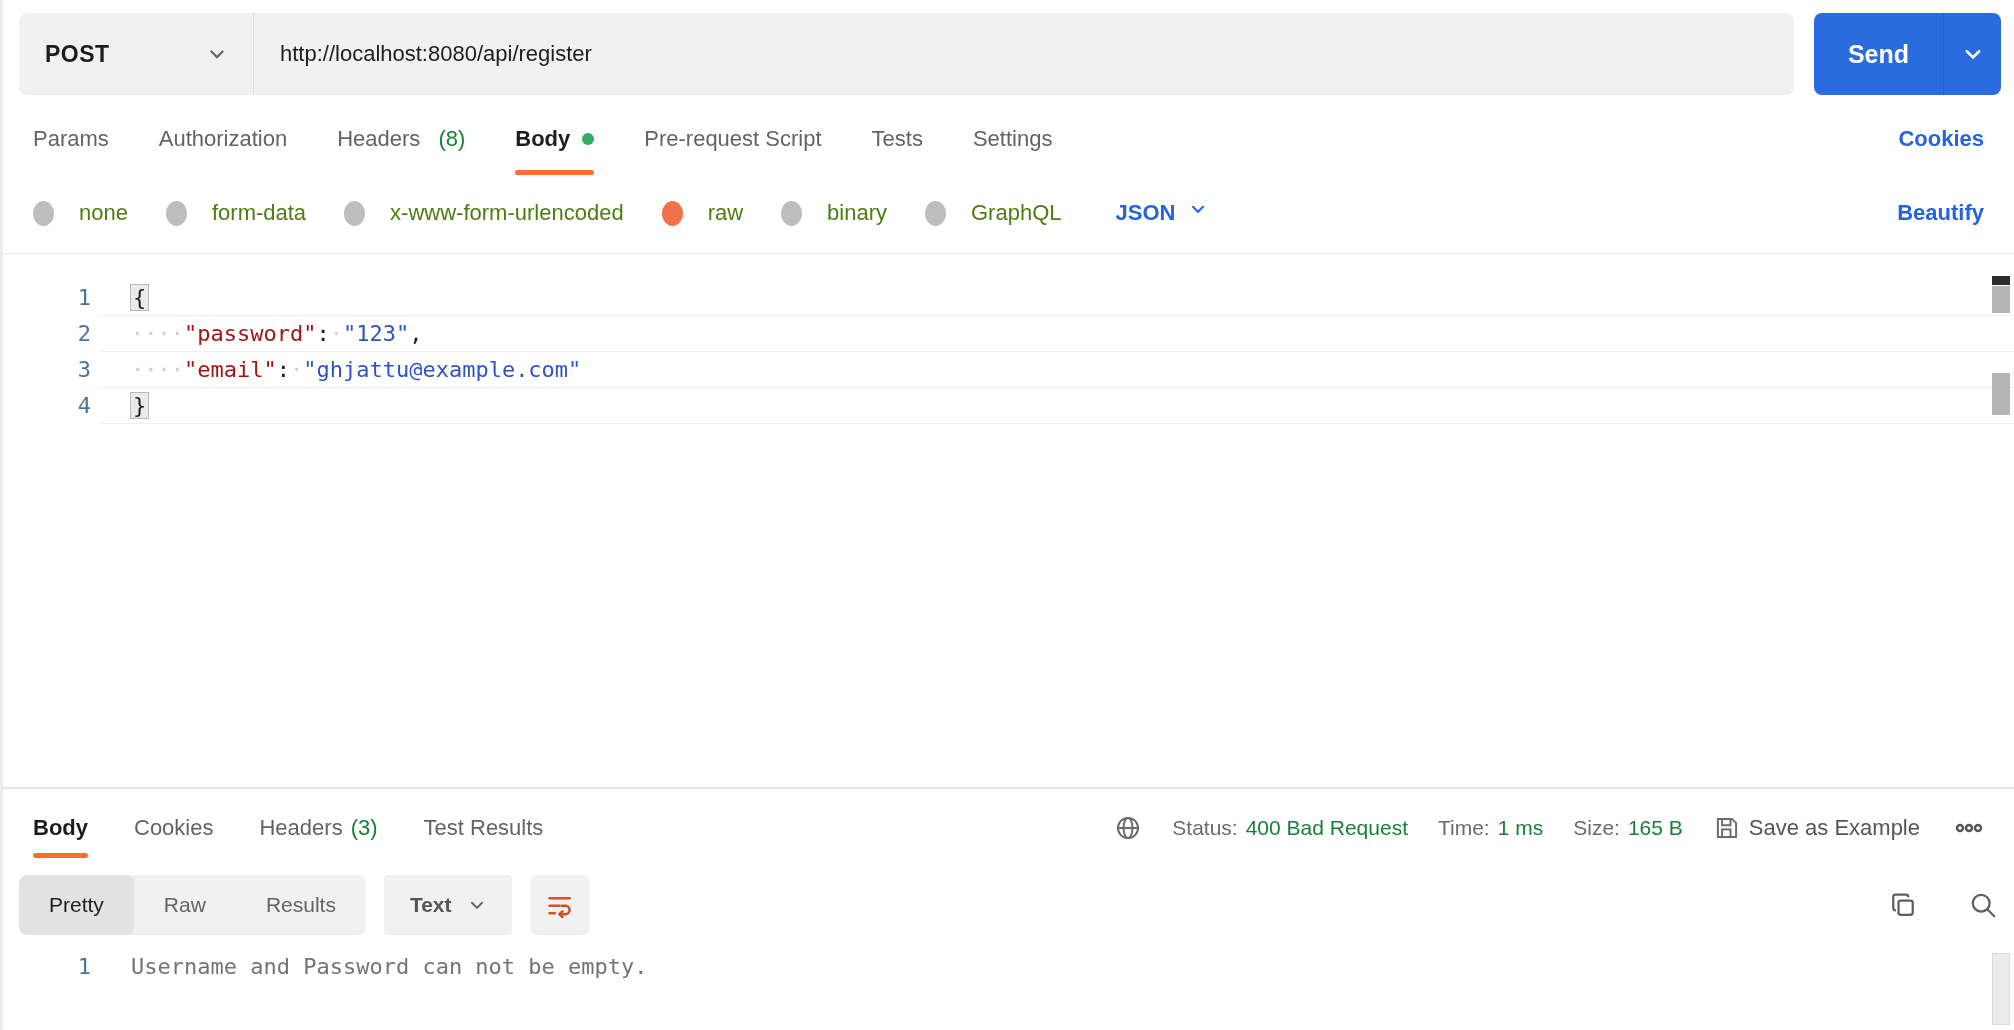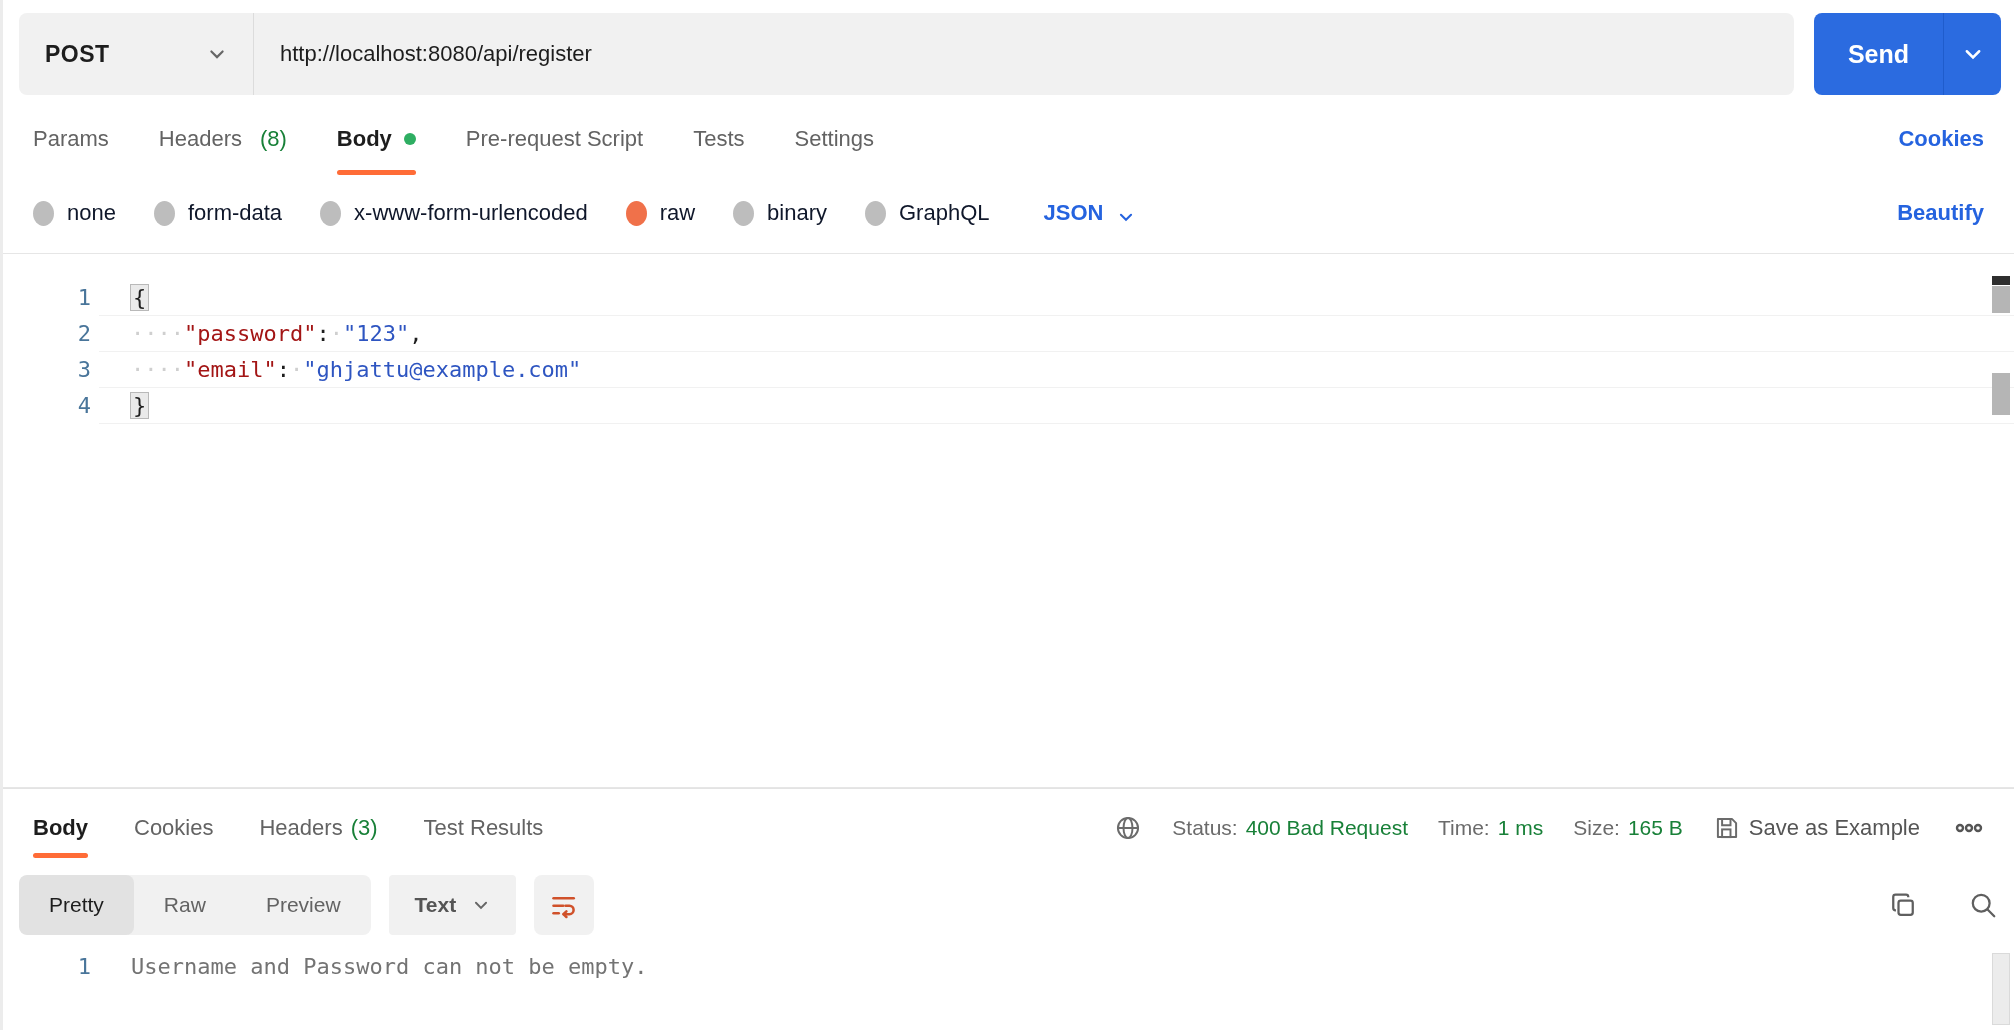--- a/index.html
+++ b/index.html
@@ -22,24 +22,24 @@
   .tabs-row { position:absolute; top:100px; left:0; right:0; height:78px; display:flex; align-items:center; gap:50px; padding:0 30px; }
   .req-tab { position:relative; height:100%; display:flex; align-items:center; gap:12px; font-size:22px; color:#636363; cursor:pointer; white-space:nowrap; }
   .req-tab.active { color:#1d1d1d; font-weight:700; }
   .req-tab.active .tab-underline { position:absolute; left:0; right:0; bottom:3px; height:5px; background:#ff6c37; border-radius:3px; }
   .tab-count { color:#188038; margin-left:6px; }
   .green-dot { width:12px; height:12px; border-radius:50%; background:#2eae62; display:inline-block; }
   .link-right { margin-left:auto; font-size:22px; font-weight:700; color:#2563df; cursor:pointer; }
 
   
   .options-row { position:absolute; top:173px; left:0; right:0; height:80px; display:flex; align-items:center; gap:38px; padding:0 30px; }
-  .mode-item { display:flex; align-items:center; gap:13px; font-size:22px; color:#0f172a; cursor:pointer; white-space:nowrap; }
+  .mode-item { display:flex; align-items:center; gap:25px; font-size:22px; color:#4d7c0f; cursor:pointer; white-space:nowrap; }
   .radio { width:21px; height:25px; border-radius:50%; background:#bdbdbd; flex:0 0 auto; }
   .radio.sel { background:#f0714a; }
-  .lang-select { display:flex; align-items:flex-end; gap:14px; margin-left:16px; cursor:pointer; }
+  .lang-select { display:flex; align-items:flex-start; gap:14px; margin-left:16px; cursor:pointer; }
   .lang-label { font-size:22px; font-weight:700; color:#2563df; }
 
   
   .editor { position:absolute; top:253px; left:0; right:0; height:535px; background:#fff; border-top:1px solid #e6e6e6; border-bottom:1px solid #e6e6e6; padding-top:26px; cursor:text; }
   .code-line { display:flex; height:36px; line-height:36px; font-family:"DejaVu Sans Mono", monospace; font-size:22px; }
   .ln { width:96px; text-align:right; padding-right:8px; color:#49759a; flex:0 0 auto; }
   .line-content { flex:1; padding-left:32px; border-bottom:1px solid #f1f1f1; white-space:pre; color:#1d1d1d; }
   .tok-key { color:#a31515; }
   .tok-val { color:#2e55c1; }
   .tok-pun { color:#1d1d1d; }
@@ -107,20 +107,23 @@
           </svg>
       </div>
     </div>
   </div>
 
   <div class="tabs-row">
     <div class="req-tab">
         <span>Params</span>
       </div>
     <div class="req-tab">
+        <span>Authorization</span>
+      </div>
+    <div class="req-tab">
         <span>Headers</span>
         <span class="tab-count">(8)</span>
       </div>
     <div class="req-tab active">
         <span>Body</span>
         <span class="green-dot"></span>
         <span class="tab-underline"></span>
       </div>
     <div class="req-tab">
         <span>Pre-request Script</span>
@@ -246,21 +249,21 @@
               <circle cx="16" cy="10" r="2" fill="none" stroke="#555" stroke-width="1.6"></circle>
             </svg>
         </div>
       </div>
     </div>
 
     <div class="toolbar">
       <div class="seg-ctl">
         <div class="seg sel">Pretty</div>
         <div class="seg">Raw</div>
-        <div class="seg">Preview</div>
+        <div class="seg">Results</div>
       </div>
       <div class="fmt-select">
         <span class="fmt-label">Text</span>
         <svg class="icon" width="18" height="18" viewBox="0 0 16 16">
             <path d="M3.5 6l4.5 4.5L12.5 6" fill="none" stroke="#666" stroke-width="1.7" stroke-linecap="round"></path>
           </svg>
       </div>
       <div class="wrap-btn">
         <svg class="icon" width="30" height="30" viewBox="0 0 20 20">
             <g fill="none" stroke="#d0512a" stroke-width="1.7" stroke-linecap="round" stroke-linejoin="round">

